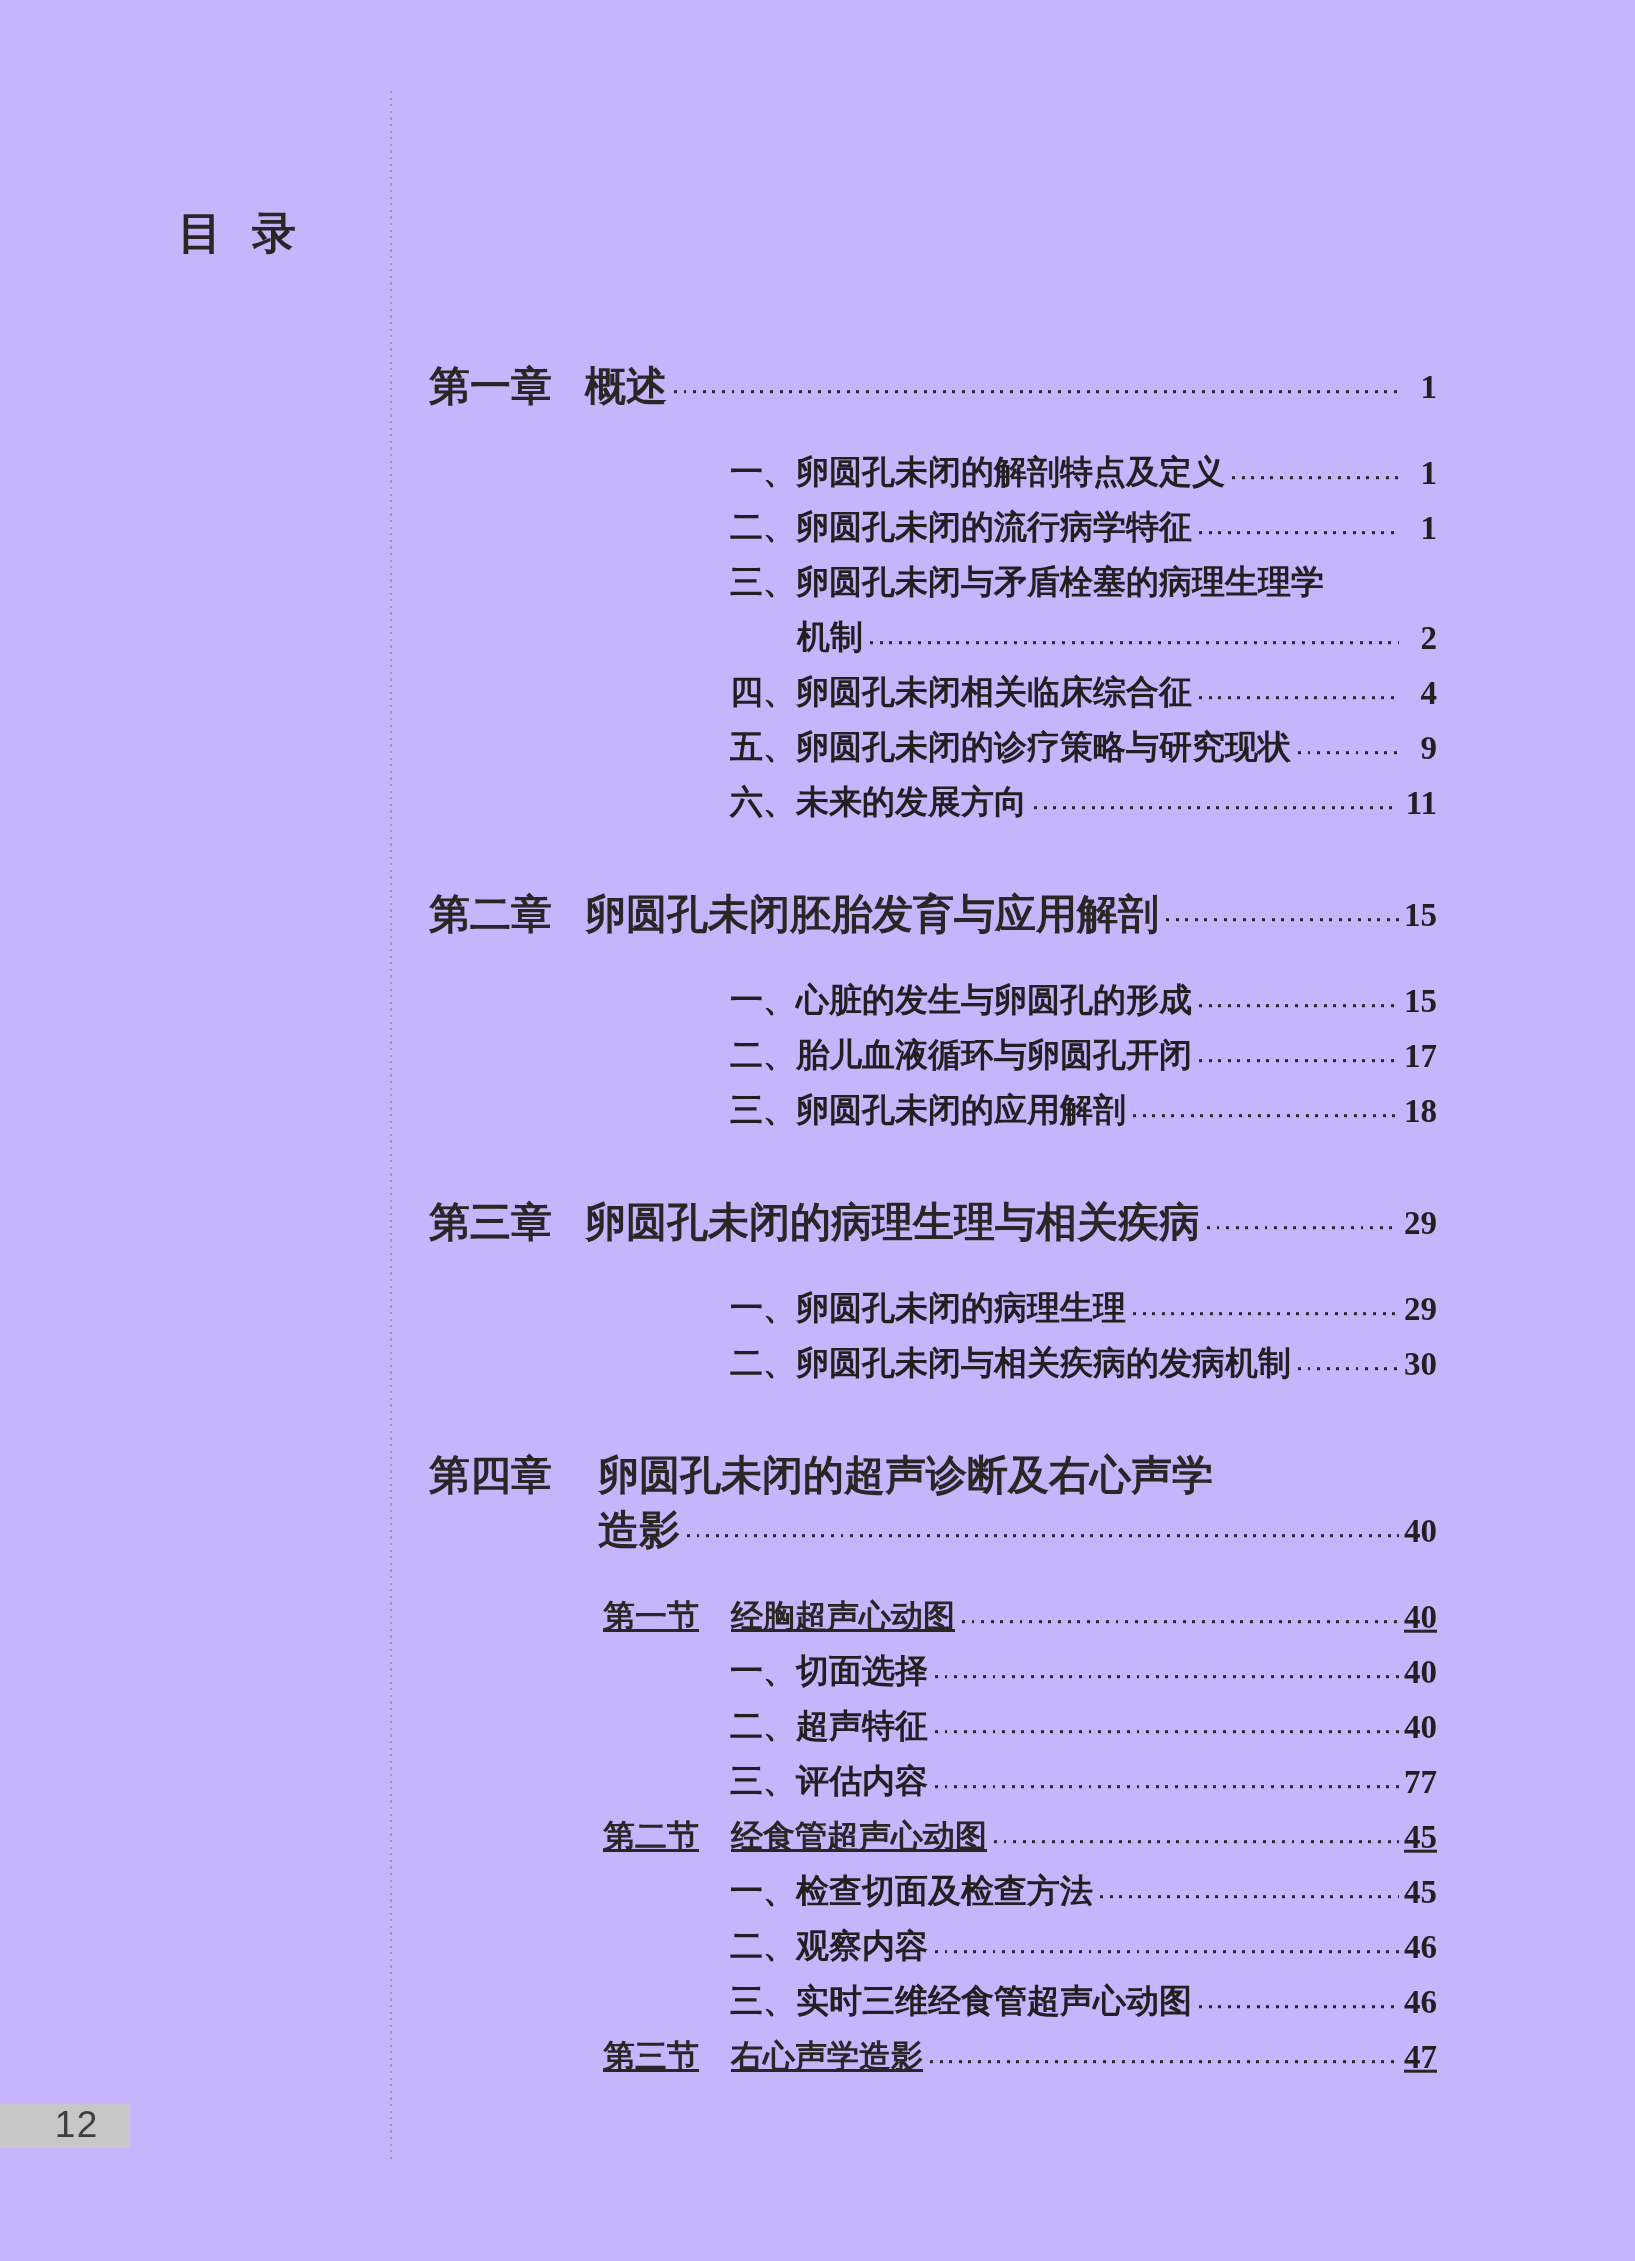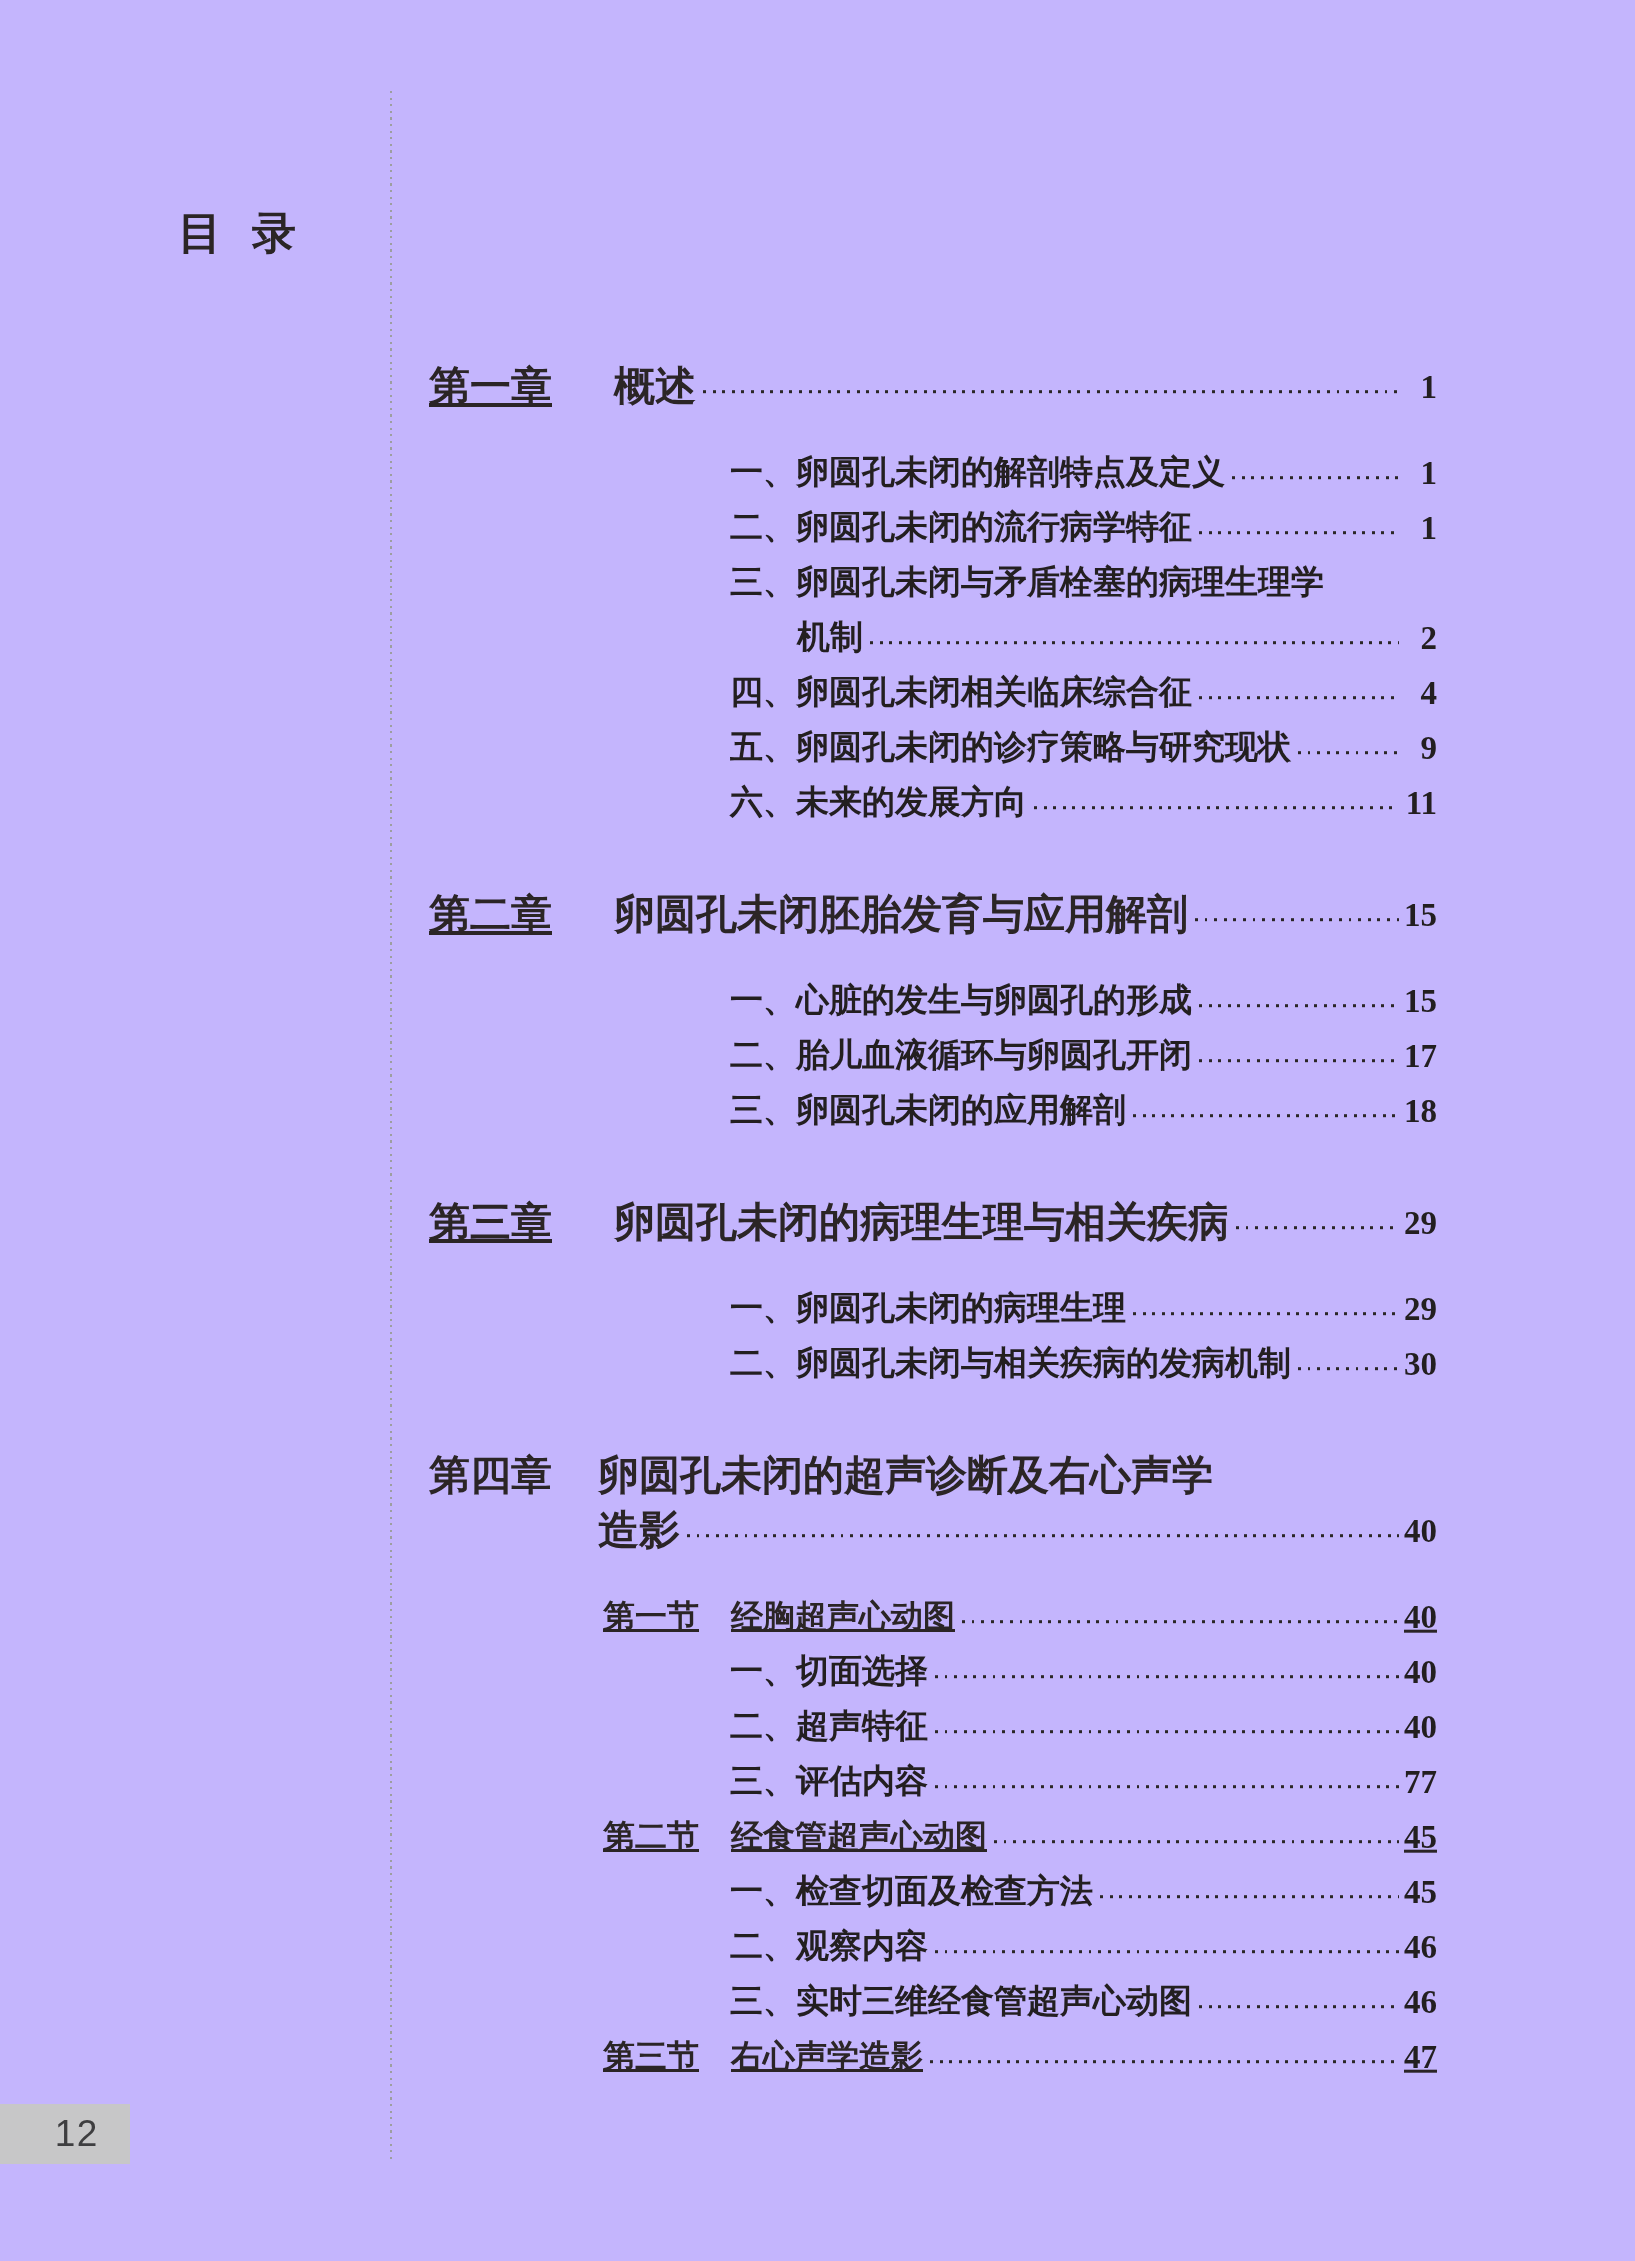--- a/index.html
+++ b/index.html
@@ -29,39 +29,39 @@
     margin-left:7.4px;min-width:22px;
     background-image:repeating-linear-gradient(to right,#2b2627 0px,#2b2627 2.9px,transparent 2.9px,transparent 9.6px);
   }
   .row .pg{
     font-family:"Liberation Serif","DejaVu Serif",serif;
     font-size:33px;min-width:38px;text-align:right;
     transform:translateY(0.7px);color:#231f20;
   }
 
   .row.chapter,.row.chapline1,.row.chapline2{font-size:41px;font-weight:bold;color:#2b2526;}
-  .row.chapter .label{margin-right:62px;text-decoration:underline;}
+  .row.chapter .label{margin-right:33px;}
   .row.chapline1,.row.chapline2{padding-left:169px;}
 
   .row.section{font-size:32px;font-weight:bold;padding-left:174px;color:#2b2526;text-decoration:underline;}
   .row.section .label{margin-right:32px;}
 
   .row.sub,.row.cont{
     font-family:"Liberation Serif","DejaVu Serif",serif;
     font-size:33px;font-weight:bold;color:#231f20;
   }
   .row.sub{padding-left:301px;}
   .row.cont{padding-left:368px;}
 
   .m-chap{margin-top:57px;}
   .m-child{margin-top:31px;}
 
   .folio{
-    position:absolute;left:0;top:2104px;width:130px;height:60px;
-    background:#c7c7c8;display:flex;align-items:center;justify-content:center;
+    position:absolute;left:0;top:2104px;width:130px;height:44px;
+    background:#c7c7c8;display:flex;align-items:flex-start;justify-content:center;
     padding-left:23.6px;box-sizing:border-box;
   }
   .folio .num{
     font-family:"Liberation Sans","DejaVu Sans",sans-serif;
     font-size:37px;font-weight:normal;color:#3e3e40;letter-spacing:1.5px;
   }
 </style>
 </head>
 <body>
 

